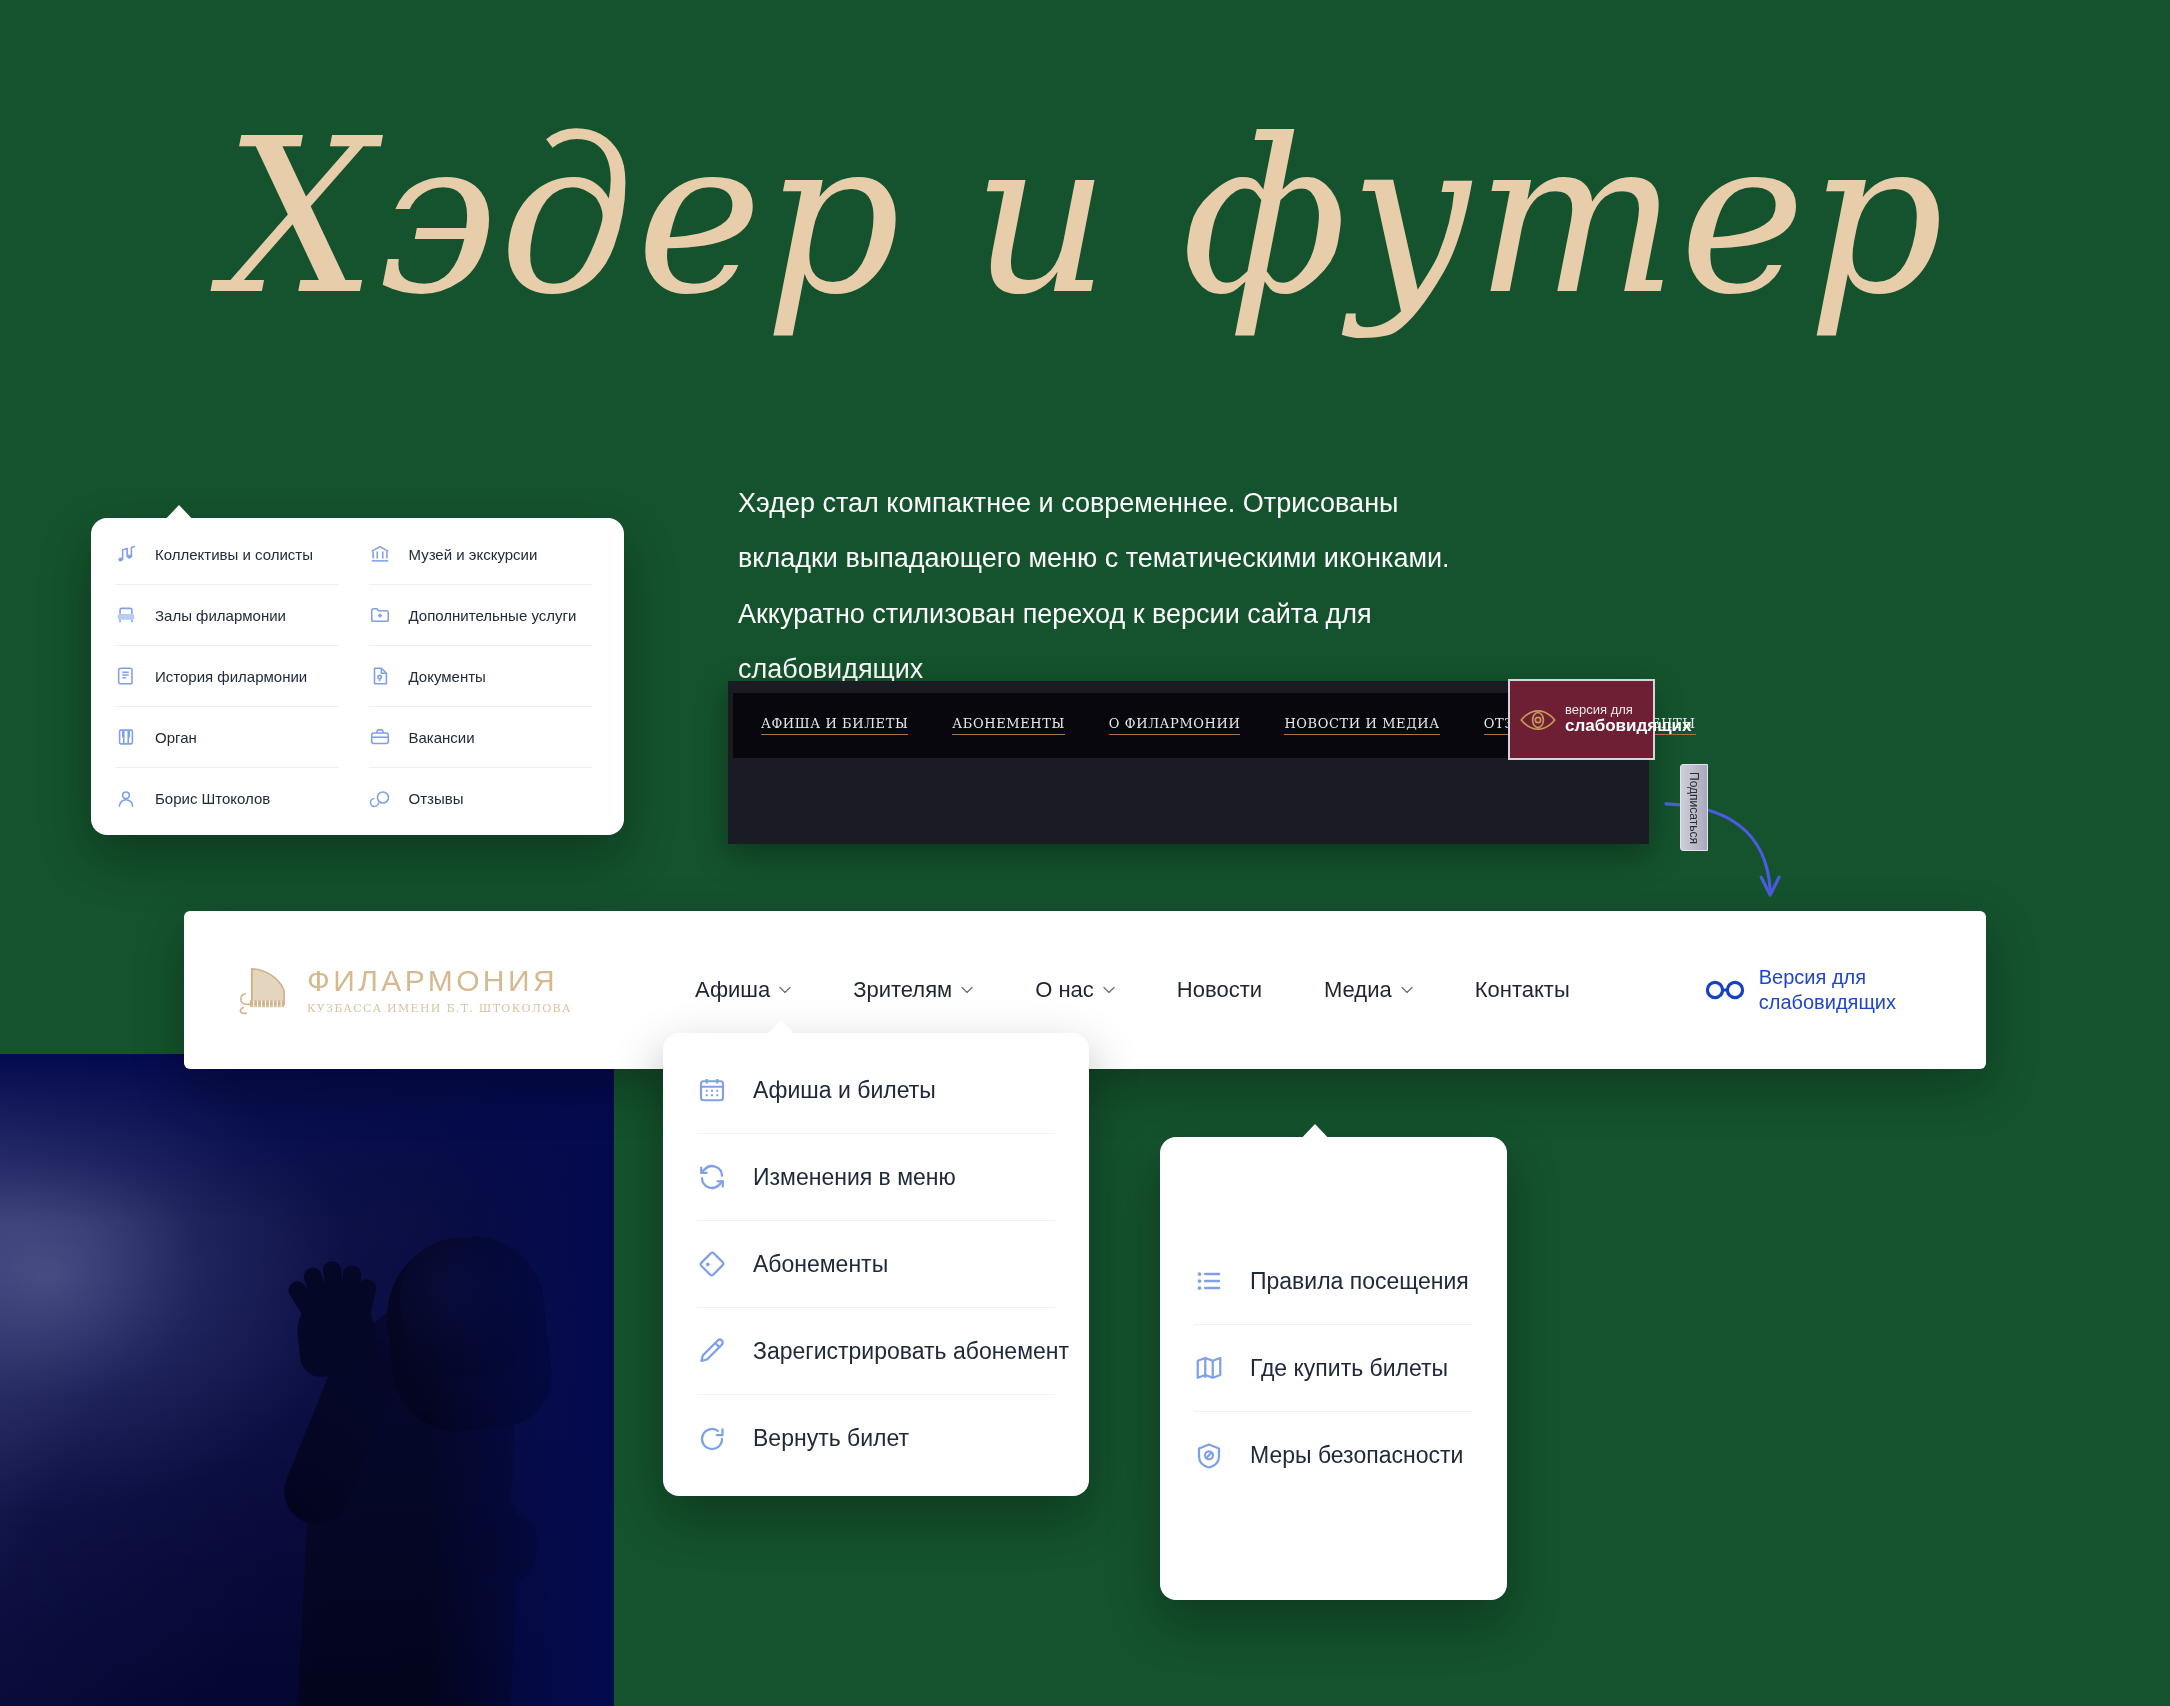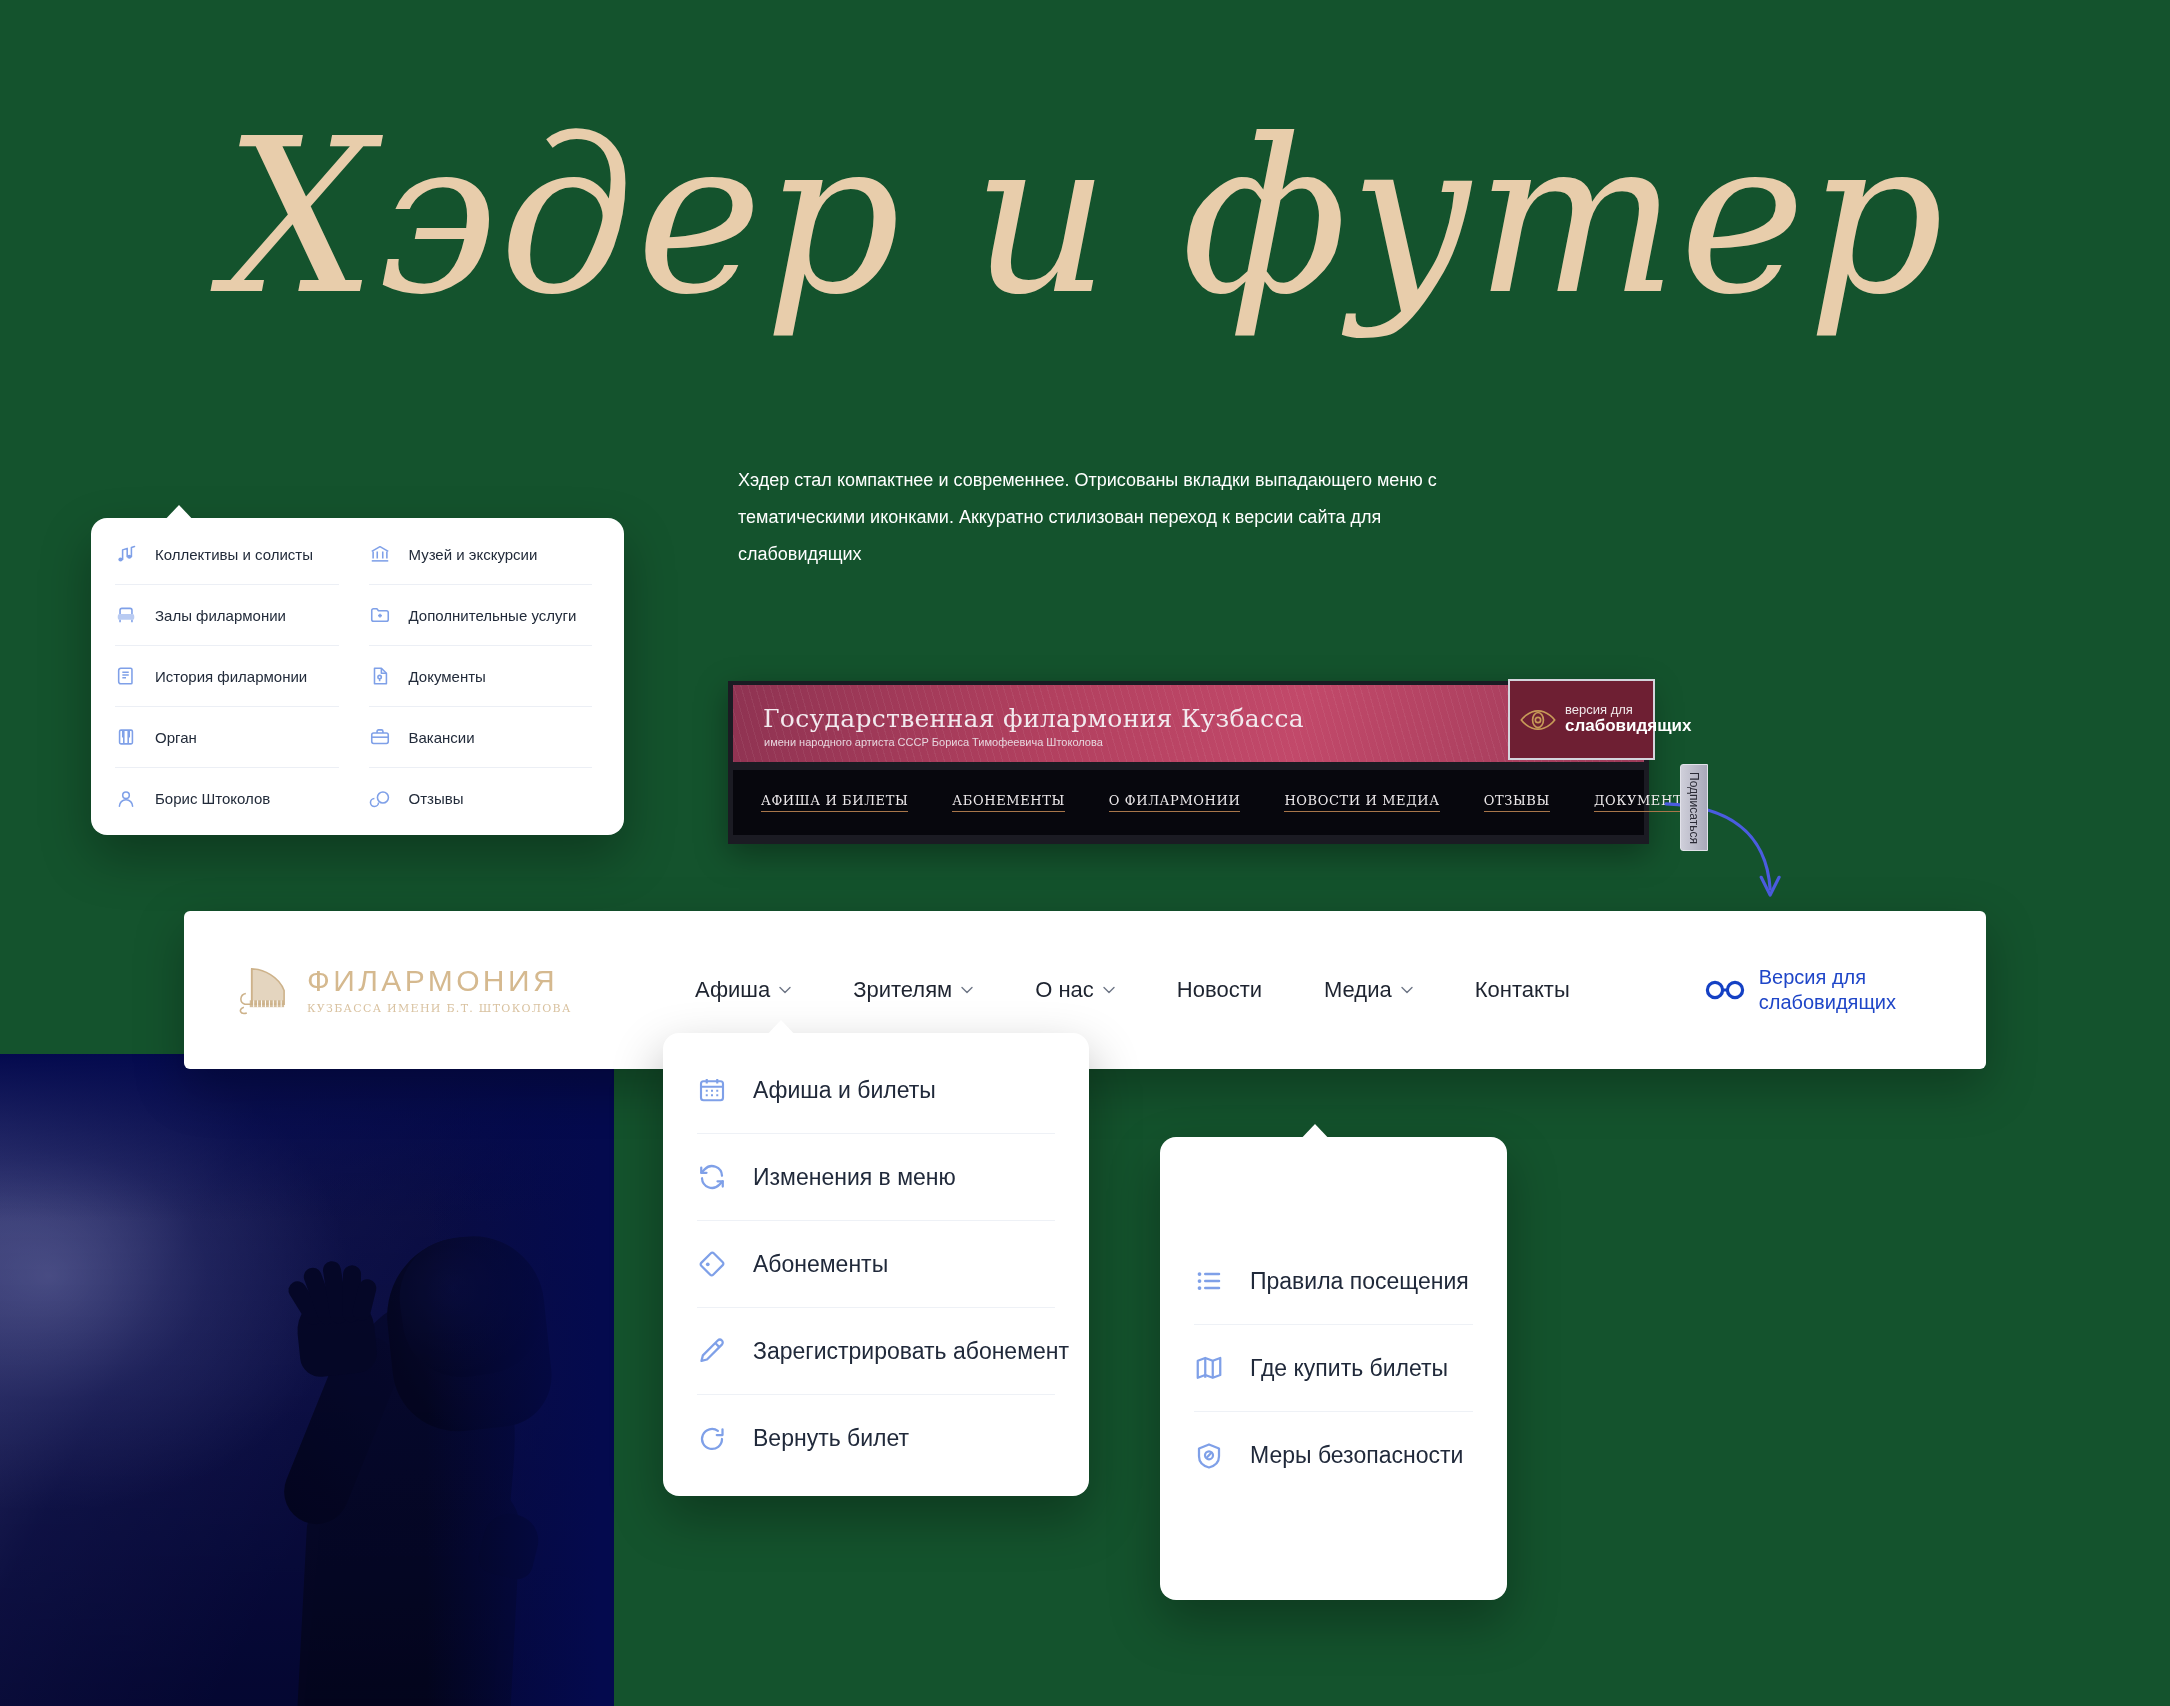--- a/index.html
+++ b/index.html
@@ -89,22 +89,22 @@
     font-family: "DejaVu Serif", "Liberation Serif", serif;
     font-style: italic; font-weight: 400;
     font-size: 213px; line-height: 1.0;
     letter-spacing: 2px;
     color: #e8cdab;
     white-space: nowrap;
   }
 
   
   .lead {
-    position: absolute; left: 738px; top: 462px; width: 752px;
-    color: #ffffff; font-size: 18px; line-height: 2.05; font-weight: 400;
+    position: absolute; left: 738px; top: 476px; width: 752px;
+    color: #ffffff; font-size: 27px; line-height: 2.05; font-weight: 400;
   }
 
   
   .card {
     position: absolute; background: #ffffff; border-radius: 16px;
     box-shadow: 0 22px 51px rgba(0,0,0,0.30);
   }
   .card .nub {
     position: absolute; top: -13px; width: 38px; height: 20px;
     background: #ffffff;
@@ -363,24 +363,20 @@
             <path d="M10.4 15.8a4.4 4.4 0 1 1-4.5-4.4"></path>
           </svg>
           <span class="lbl">Отзывы</span>
         </div>
 
       </div>
     </div>
   </div>
 
   <div id="oldsite">
-    <div class="os-banner">
-      <div class="os-title">Государственная филармония Кузбасса</div>
-      <div class="os-sub">имени народного артиста СССР Бориса Тимофеевича Штоколова</div>
-    </div>
     <div class="os-vis">
       <svg class="eye" viewBox="0 0 48 48" fill="none" stroke="currentColor" stroke-width="2">
         <path d="M4 24s8-11 20-11 20 11 20 11-8 11-20 11S4 24 4 24Z"></path>
         <ellipse cx="24" cy="24" rx="6.5" ry="9"></ellipse>
         <circle cx="24" cy="24" r="3.2"></circle>
       </svg>
       <div class="vtxt">
         <div class="v1">версия для</div>
         <div class="v2">слабовидящих</div>
       </div>

